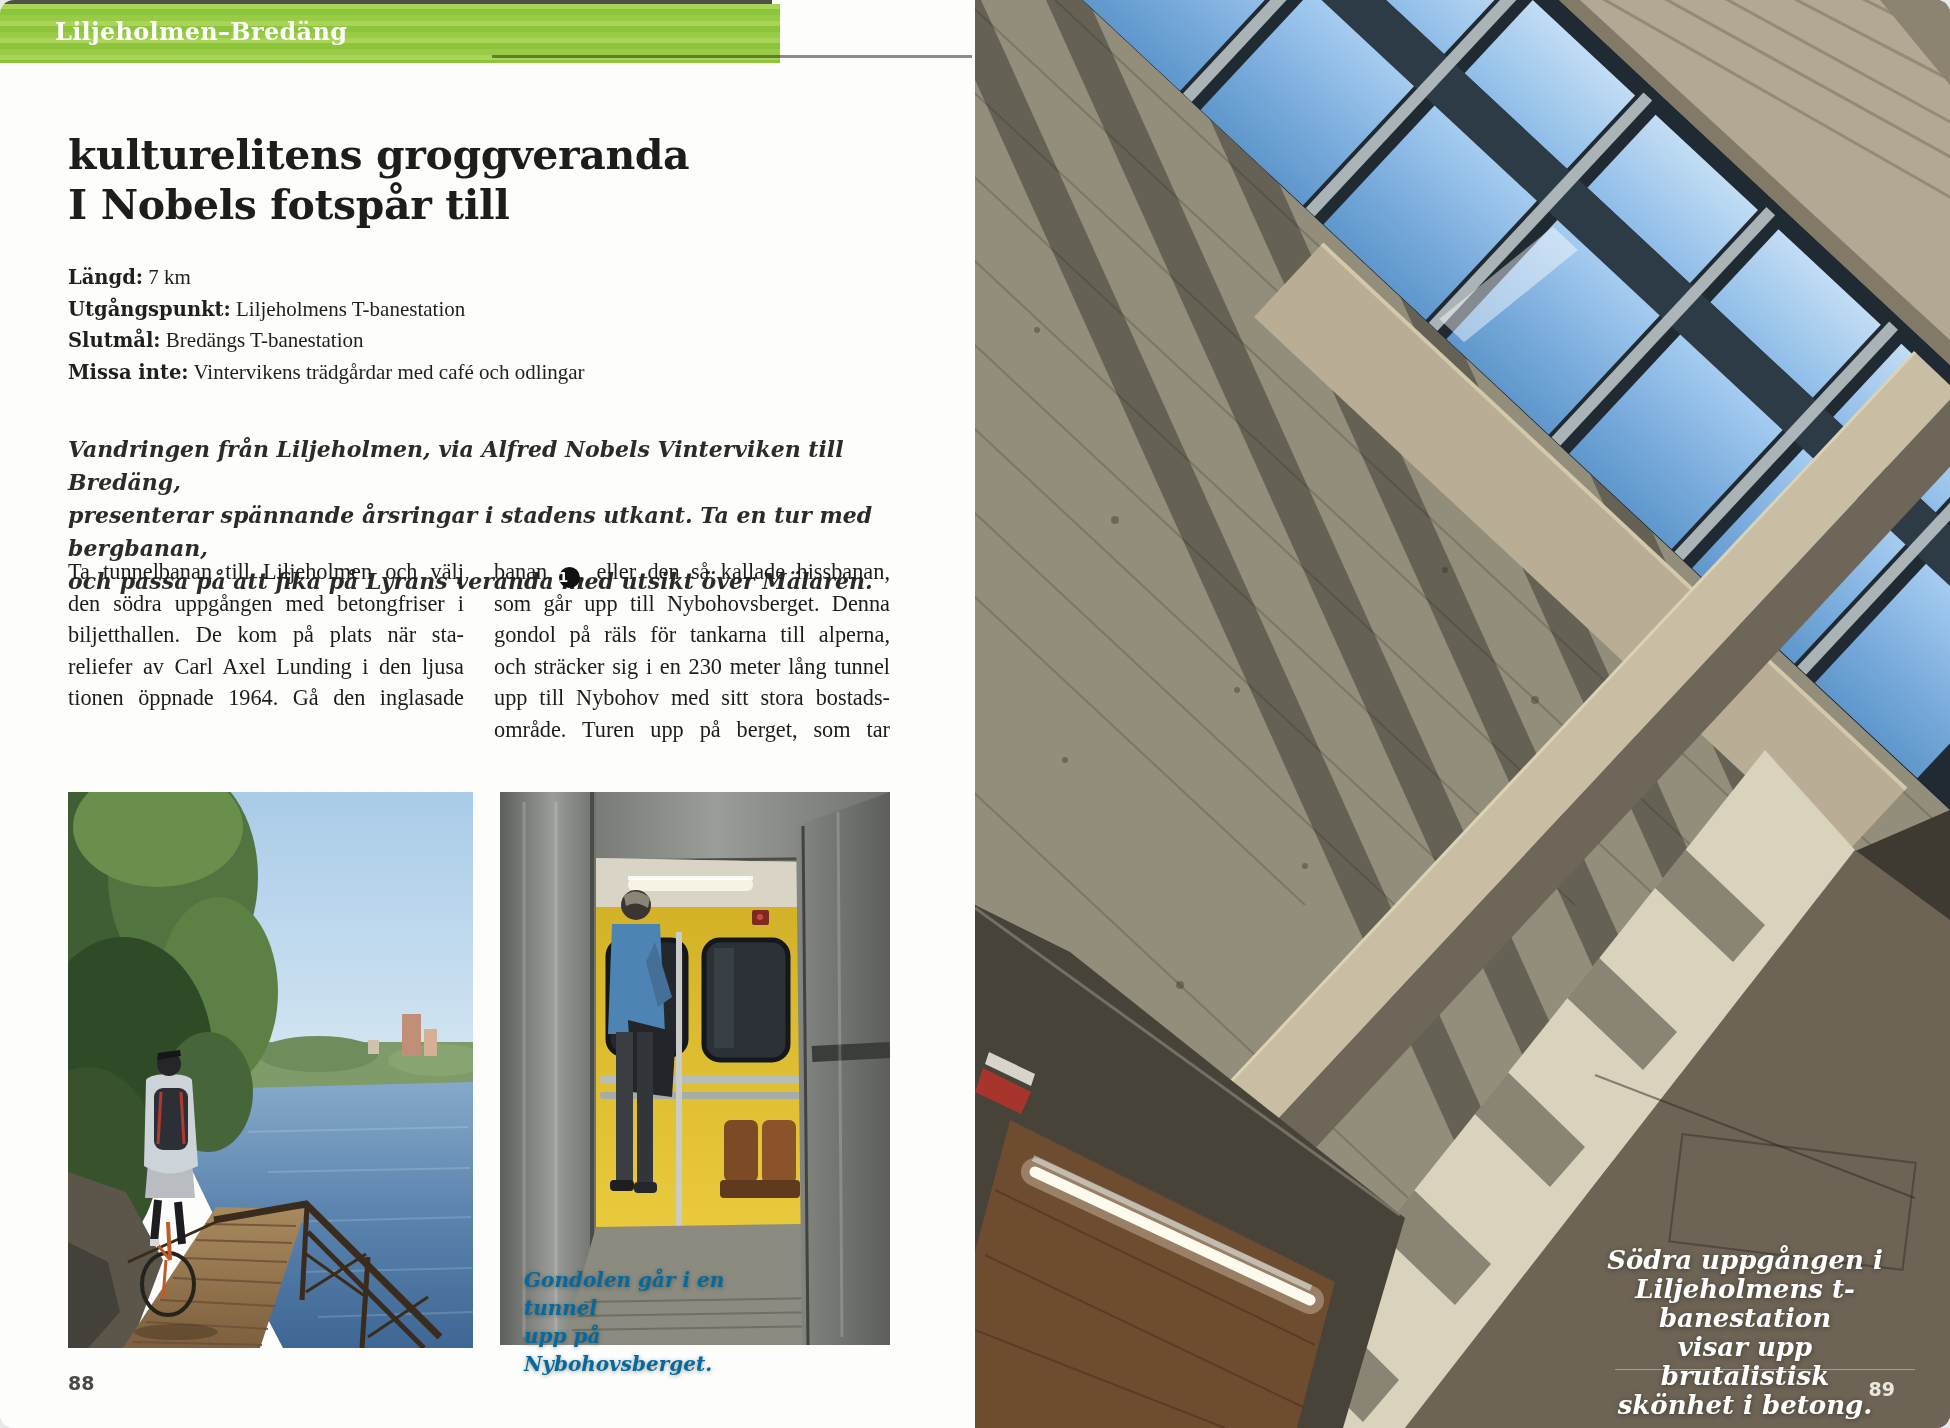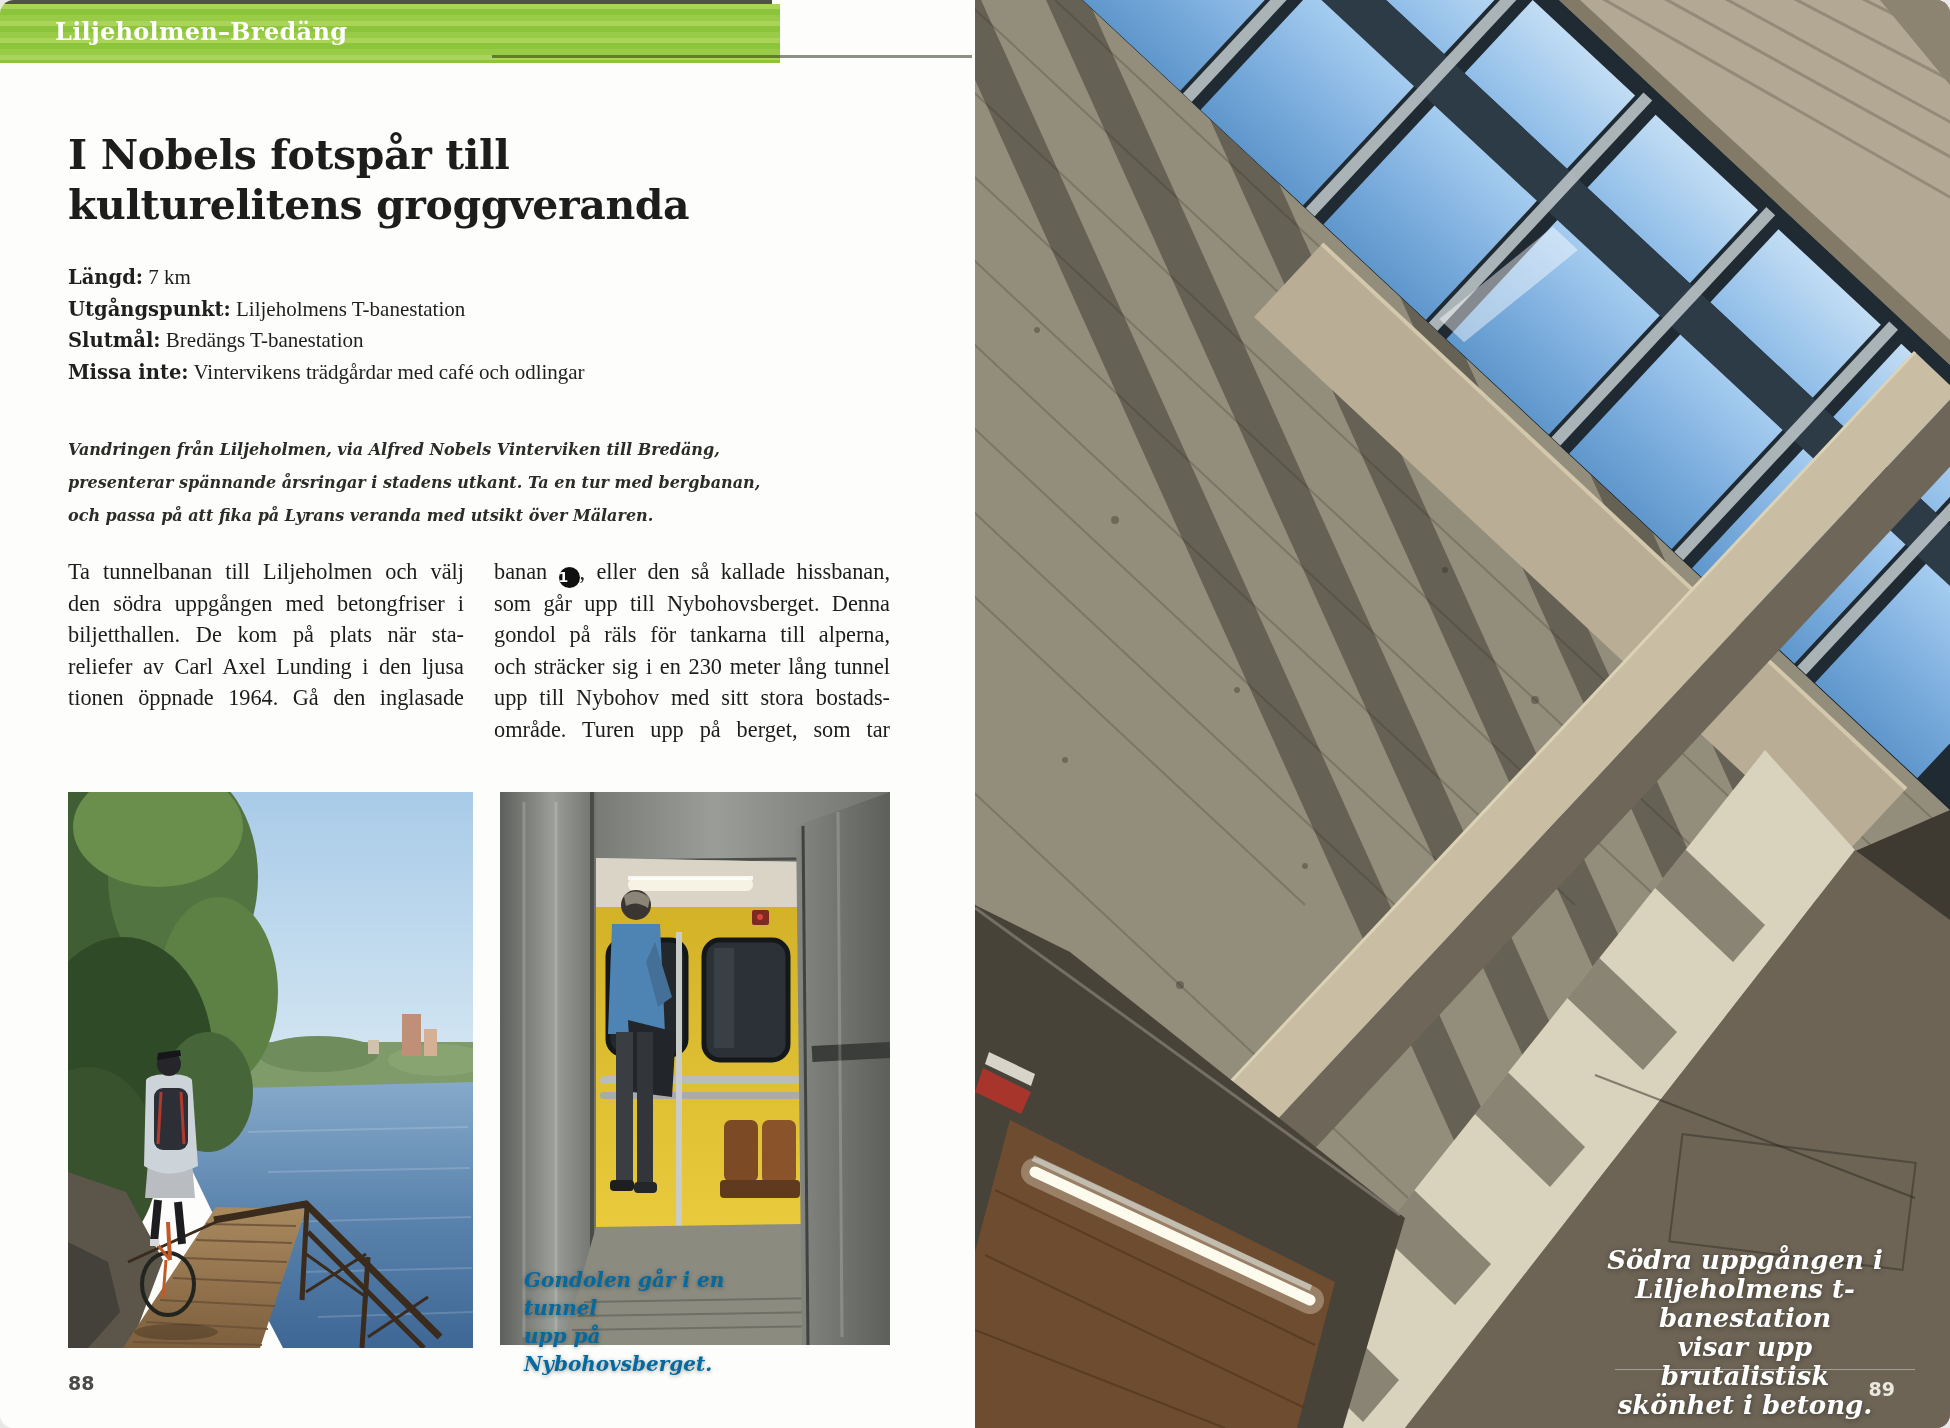--- a/index.html
+++ b/index.html
@@ -17,21 +17,21 @@
   .scan-line{left:492px;top:55px;width:480px;height:3px;background:rgba(25,35,12,.5);}
 
   .title{left:68px;top:130px;width:830px;color:#1d1d1b;
      font-family:"DejaVu Serif", serif;font-weight:700;font-size:41px;line-height:50px;letter-spacing:-.4px;}
 
   .meta{left:68px;top:262px;width:830px;font-size:21px;color:#1f1f1d;line-height:31.5px;}
   .meta b{font-family:"DejaVu Serif", serif;font-size:19.5px;font-weight:700;}
 
   .intro{left:68px;top:433px;width:840px;color:#2b2b28;
      font-family:"DejaVu Serif", serif;font-style:italic;font-weight:700;
-     font-size:16px;line-height:33px;}
+     font-size:22px;line-height:33px;}
 
   .cols{left:68px;top:556px;width:822px;}
   .col{position:absolute;top:0;width:396px;color:#1c1c1a;font-size:22.3px;line-height:31.5px;}
   .col1{left:0;} .col2{left:426px;}
   .jline{text-align:justify;text-align-last:justify;height:31.5px;white-space:nowrap;}
   .num-badge{display:inline-block;width:21px;height:21px;border-radius:50%;background:#101010;
      color:#fff;font-family:"DejaVu Sans", sans-serif;font-size:14px;line-height:21px;
      text-align:center;font-weight:700;vertical-align:-3px;}
 
   .photo{overflow:hidden;}
@@ -63,22 +63,22 @@
   <div class="abs page-left">
 
     <div class="abs topline"></div>
 
     <div class="abs green-bar">
       <span class="route">Liljeholmen–Bredäng</span>
     </div>
     <div class="abs scan-line"></div>
 
     <div class="abs title">
+      <div>kulturelitens groggveranda</div>
       <div>I Nobels fotspår till</div>
-      <div>kulturelitens groggveranda</div>
     </div>
 
     <div class="abs meta">
       <div><b>Längd:</b> <span>7 km</span></div>
       <div><b>Utgångspunkt:</b> <span>Liljeholmens T-banestation</span></div>
       <div><b>Slutmål:</b> <span>Bredängs T-banestation</span></div>
       <div><b>Missa inte:</b> <span>Vintervikens trädgårdar med café och odlingar</span></div>
     </div>
 
     <div class="abs intro">

